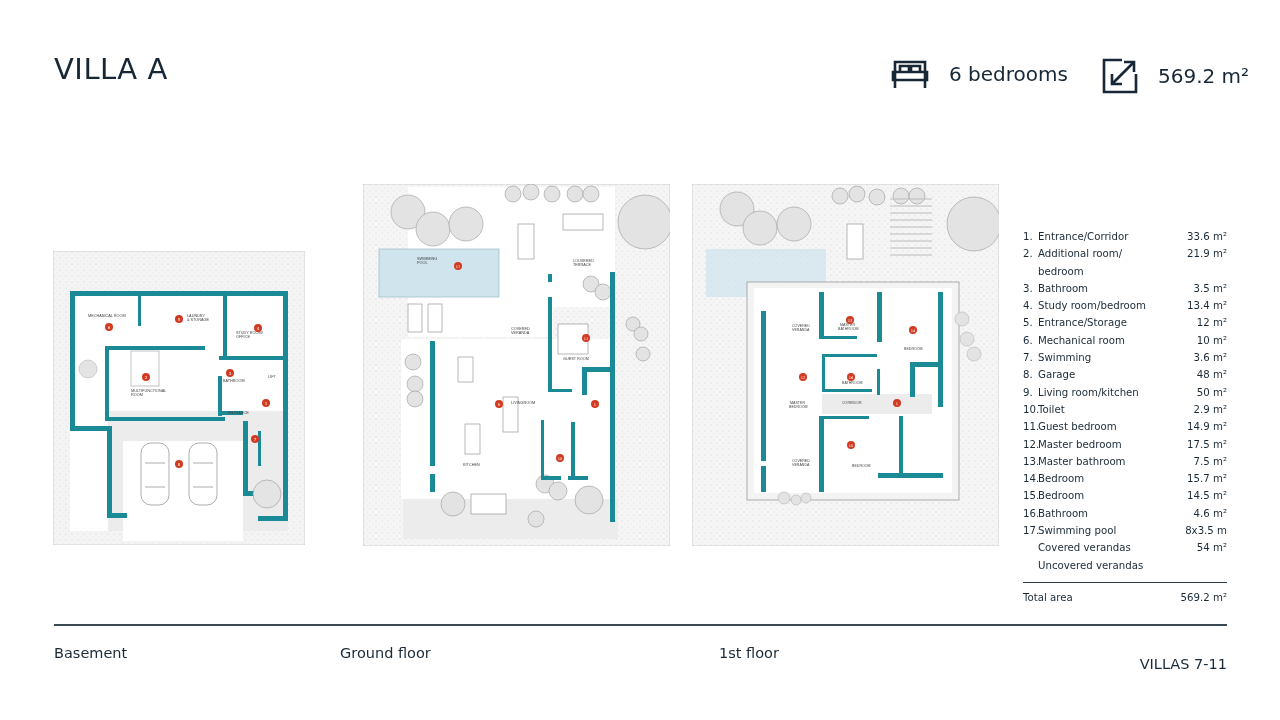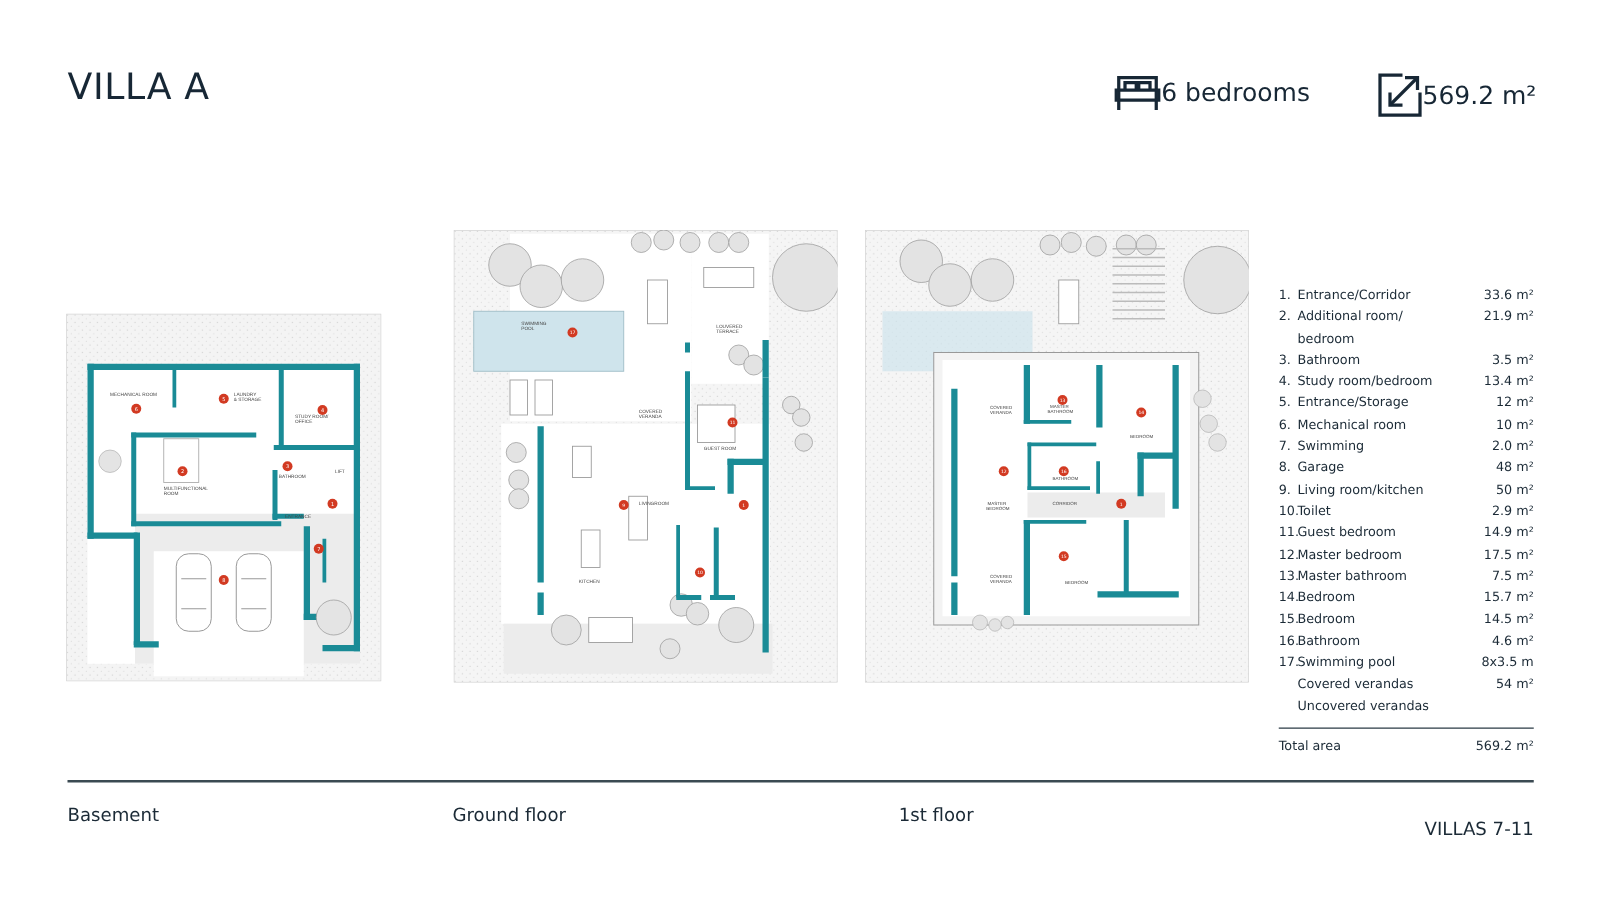--- a/index.html
+++ b/index.html
@@ -1,18 +1,18 @@
 <!DOCTYPE html>
 <html><head>
 <meta charset="utf-8">
 <style>
   html,body{margin:0;padding:0;background:#fff;}
   body{width:1280px;height:720px;position:relative;overflow:hidden;font-family:"DejaVu Sans","Liberation Sans",sans-serif;color:#1b2a36;}
   .title{position:absolute;left:54px;top:52px;font-size:29px;font-weight:normal;letter-spacing:0.5px;color:#172735;}
-  .stat{position:absolute;top:58px;display:flex;align-items:center;gap:0;font-size:20px;color:#172735;}
+  .stat{position:absolute;top:58px;display:flex;align-items:center;gap:20px;font-size:20px;color:#172735;}
   .stat svg{display:block}
   .plan{position:absolute;}
   .legend{position:absolute;left:1023px;top:228px;width:204px;font-size:10.2px;color:#1b2a36;}
   .legend .row{display:flex;justify-content:space-between;height:17.3px;line-height:17.3px;}
   .legend .num{display:inline-block;width:15px;}
   .legend .lbl{flex:1;white-space:nowrap;}
   .legend .indent{padding-left:15px;}
   .legend .val{text-align:right;white-space:nowrap;}
   .legend .sep{border-top:1.5px solid #2b3b45;margin:8px 0 6px 0;}
   .bottom-line{position:absolute;left:54px;top:624px;width:1173px;height:2px;background:#3b4a52;}
@@ -333,21 +333,21 @@
   <div class="row">
       <span class="lbl"><span class="num">5.</span><span>Entrance/Storage</span></span>
       <span class="val">12 m²</span>
     </div>
   <div class="row">
       <span class="lbl"><span class="num">6.</span><span>Mechanical room</span></span>
       <span class="val">10 m²</span>
     </div>
   <div class="row">
       <span class="lbl"><span class="num">7.</span><span>Swimming</span></span>
-      <span class="val">2.0 m²</span>
+      <span class="val">3.6 m²</span>
     </div>
   <div class="row">
       <span class="lbl"><span class="num">8.</span><span>Garage</span></span>
       <span class="val">48 m²</span>
     </div>
   <div class="row">
       <span class="lbl"><span class="num">9.</span><span>Living room/kitchen</span></span>
       <span class="val">50 m²</span>
     </div>
   <div class="row">
@@ -392,15 +392,15 @@
     </div>
   <div class="sep"></div>
   <div class="row">
       <span class="lbl">Total area</span>
       <span class="val">569.2 m²</span>
     </div>
 </div>
 
 <div class="bottom-line"></div>
 <div class="floor-label" style="left:54px;">Basement</div>
-<div class="floor-label" style="left:362px;">Ground floor</div>
+<div class="floor-label" style="left:340px;">Ground floor</div>
 <div class="floor-label" style="left:691px;margin-left:28px;">1st floor</div>
 <div class="floor-label" style="right:53px;margin-top:11px;">VILLAS 7-11</div>
 
 </body></html>

